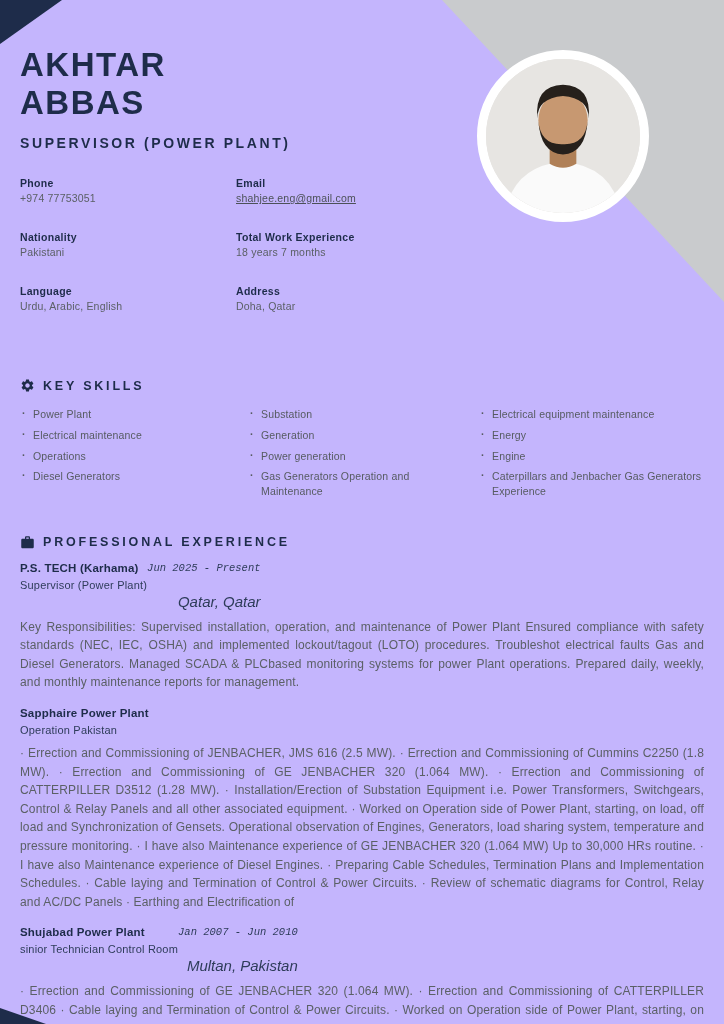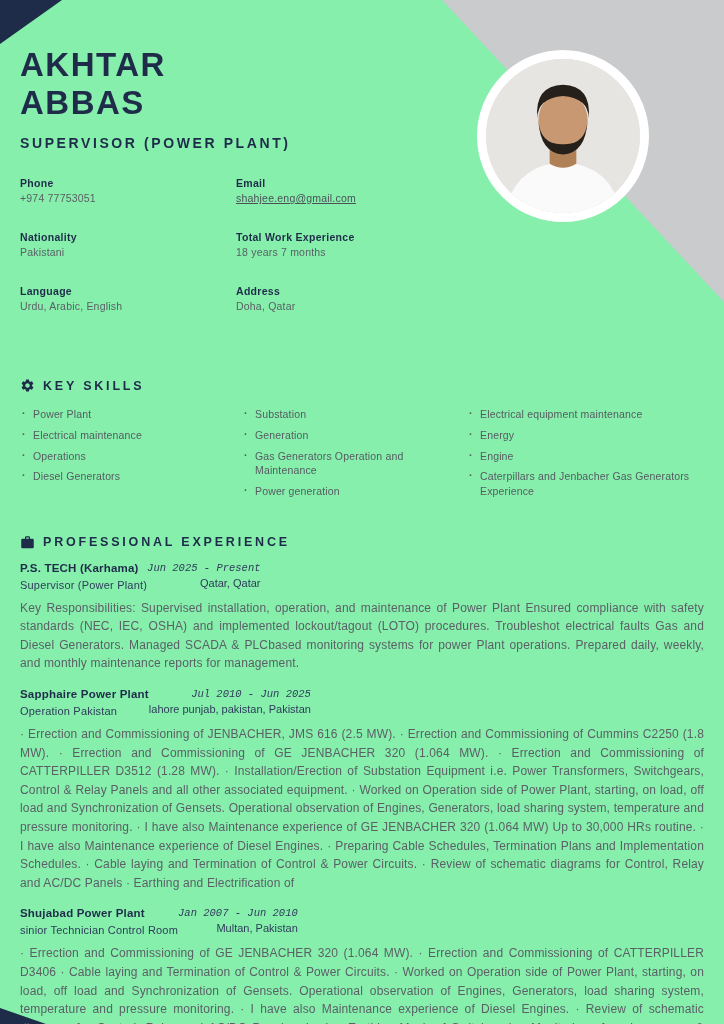--- a/index.html
+++ b/index.html
@@ -2,21 +2,21 @@
 <html><head>
 <meta charset="utf-8">
 <style>
   html,body{margin:0;padding:0;}
   body{
     width:724px;height:1024px;
     font-family:"Liberation Sans", sans-serif;
     background:#ffffff;
     -webkit-font-smoothing:antialiased;
   }
-  .page{position:relative;width:724px;height:1024px;background:#86efac;overflow:hidden;}
+  .page{position:relative;width:724px;height:1024px;background:#c4b5fd;overflow:hidden;}
 
   
   .shape-top-left{position:absolute;top:0;left:0;width:0;height:0;
     border-top:44px solid #1e2c4a;border-right:62px solid transparent;z-index:1;}
   .shape-top-right{position:absolute;top:0;right:0;width:282px;height:302px;
     background:#c9cbcd;clip-path:polygon(0 0,100% 0,100% 100%);z-index:0;}
   .shape-bottom-left{position:absolute;bottom:0;left:0;width:0;height:0;
     border-bottom:16px solid #1e2c4a;border-right:46px solid transparent;z-index:1;}
 
   .avatar{position:absolute;left:477px;top:50px;width:172px;height:172px;
@@ -34,35 +34,35 @@
   .contact-value{display:block;margin-top:3px;font-size:10.5px;color:#5b6066;letter-spacing:.2px;}
   a.contact-value{color:#4c5158;text-decoration:underline;cursor:pointer;}
 
   .main{position:relative;z-index:3;padding:0 20px;}
 
   .section-heading{display:flex;align-items:center;gap:8px;color:#1e2c4a;
     font-size:12.5px;font-weight:700;letter-spacing:2.8px;text-align:center;}
   .section-heading svg{width:15px;height:15px;fill:#1e2c4a;flex:0 0 auto;}
 
   .skills-section{margin-top:66px;}
-  .skills-grid{margin-top:14px;display:grid;grid-template-columns:218px 221px 1fr;column-gap:4px;}
+  .skills-grid{margin-top:14px;display:grid;grid-template-columns:218px 221px 1fr;column-gap:10px;}
   .skill-list{list-style:none;margin:0;padding:0;}
   .skill-list li{position:relative;padding-left:13px;margin-bottom:6px;
     font-size:10.5px;color:#565b61;line-height:1.4;letter-spacing:.15px;}
   .skill-list li::before{content:"·";position:absolute;left:2px;top:-1px;color:#565b61;font-weight:700;}
 
   .experience-section{margin-top:30px;}
   .job{margin-top:15px;}
   .job:first-of-type{margin-top:12px;}
   .job-head{display:flex;align-items:flex-start;}
   .company{font-size:11.5px;font-weight:700;color:#1e2c4a;letter-spacing:.2px;}
   .role{margin-top:5px;font-size:11px;color:#2e3c5a;letter-spacing:.2px;}
   .job-right{text-align:right;}
   .dates{font-size:10.5px;font-style:italic;color:#2e3c5a;font-family:Liberation Mono, monospace;}
-  .location{margin-top:3px;font-size:11px;color:#2e3c5a;}
+  .location{margin-top:19px;font-size:15px;font-style:italic;color:#2e3c5a;}
   .job-desc{margin:8px 0 0 0;font-size:12px;color:#5b6066;line-height:1.55;
     text-align:justify;letter-spacing:.15px;}
 
   .education-section{margin-top:22px;}
   .edu-item{margin-top:12px;}
   .edu-head{display:flex;justify-content:center;align-items:flex-start;}
   .degree{font-size:11.5px;font-weight:700;color:#1e2c4a;letter-spacing:.2px;}
   .school{margin-top:5px;font-size:10.5px;color:#565b61;letter-spacing:.2px;}
   .edu-right{text-align:right;}
   .edu-year{font-size:10.5px;font-style:italic;color:#2e3c5a;}
@@ -135,22 +135,22 @@
       <div class="skills-grid">
         <ul class="skill-list">
           <li>Power Plant</li>
           <li>Electrical maintenance</li>
           <li>Operations</li>
           <li>Diesel Generators</li>
         </ul>
         <ul class="skill-list">
           <li>Substation</li>
           <li>Generation</li>
+          <li>Power generation</li>
           <li>Gas Generators Operation and Maintenance</li>
-          <li>Power generation</li>
         </ul>
         <ul class="skill-list">
           <li>Electrical equipment maintenance</li>
           <li>Energy</li>
           <li>Engine</li>
           <li>Caterpillars and Jenbacher Gas Generators Experience</li>
         </ul>
       </div>
     </section>
 
@@ -175,24 +175,20 @@
         </div>
         <p class="job-desc">Key Responsibilities: Supervised installation, operation, and maintenance of Power Plant Ensured compliance with safety standards (NEC, IEC, OSHA) and implemented lockout/tagout (LOTO) procedures. Troubleshot electrical faults Gas and Diesel Generators. Managed SCADA &amp; PLCbased monitoring systems for power Plant operations. Prepared daily, weekly, and monthly maintenance reports for management.</p>
       </article>
 
       <article class="job">
         <div class="job-head">
           <div class="job-left">
             <div class="company">Sapphaire Power Plant</div>
             <div class="role">Operation Pakistan</div>
           </div>
-          <div class="job-right">
-            <div class="dates">Jul 2010 - Jun 2025</div>
-            <div class="location">lahore punjab, pakistan, Pakistan</div>
-          </div>
         </div>
         <p class="job-desc">· Errection and Commissioning of JENBACHER, JMS 616 (2.5 MW). · Errection and Commissioning of Cummins C2250 (1.8 MW). · Errection and Commissioning of GE JENBACHER 320 (1.064 MW). · Errection and Commissioning of CATTERPILLER D3512 (1.28 MW). · Installation/Erection of Substation Equipment i.e. Power Transformers, Switchgears, Control &amp; Relay Panels and all other associated equipment. · Worked on Operation side of Power Plant, starting, on load, off load and Synchronization of Gensets. Operational observation of Engines, Generators, load sharing system, temperature and pressure monitoring. · I have also Maintenance experience of GE JENBACHER 320 (1.064 MW) Up to 30,000 HRs routine. · I have also Maintenance experience of Diesel Engines. · Preparing Cable Schedules, Termination Plans and Implementation Schedules. · Cable laying and Termination of Control &amp; Power Circuits. · Review of schematic diagrams for Control, Relay and AC/DC Panels · Earthing and Electrification of</p>
       </article>
 
       <article class="job">
         <div class="job-head">
           <div class="job-left">
             <div class="company">Shujabad Power Plant</div>
             <div class="role">sinior Technician Control Room</div>
           </div>

